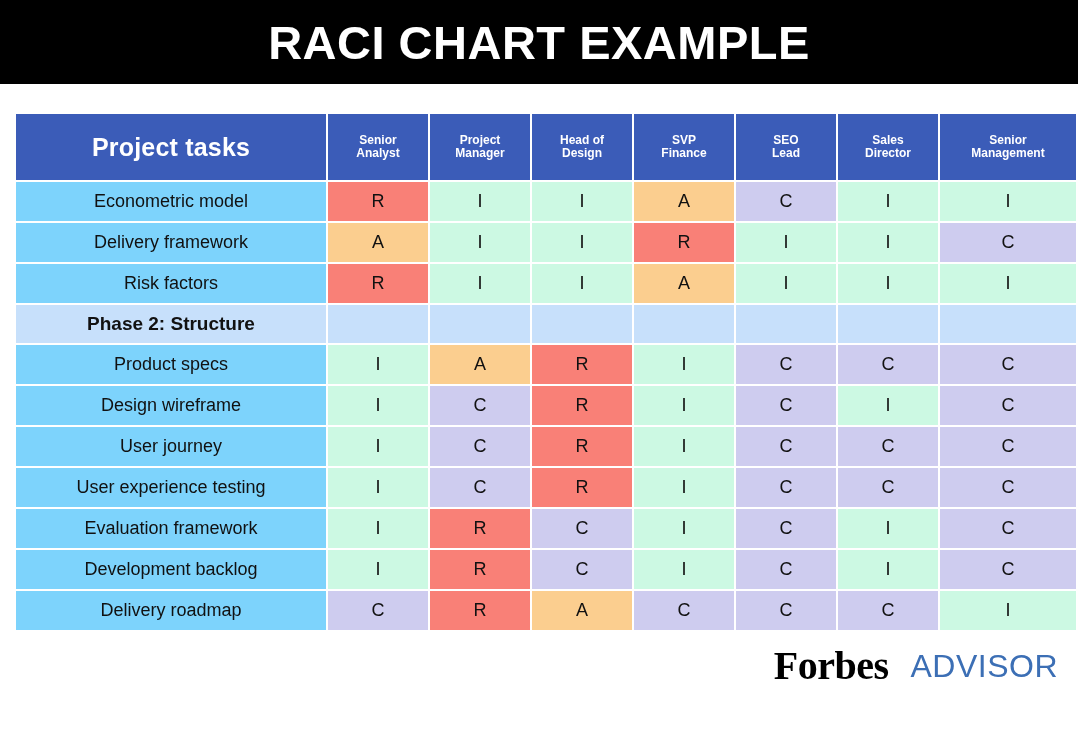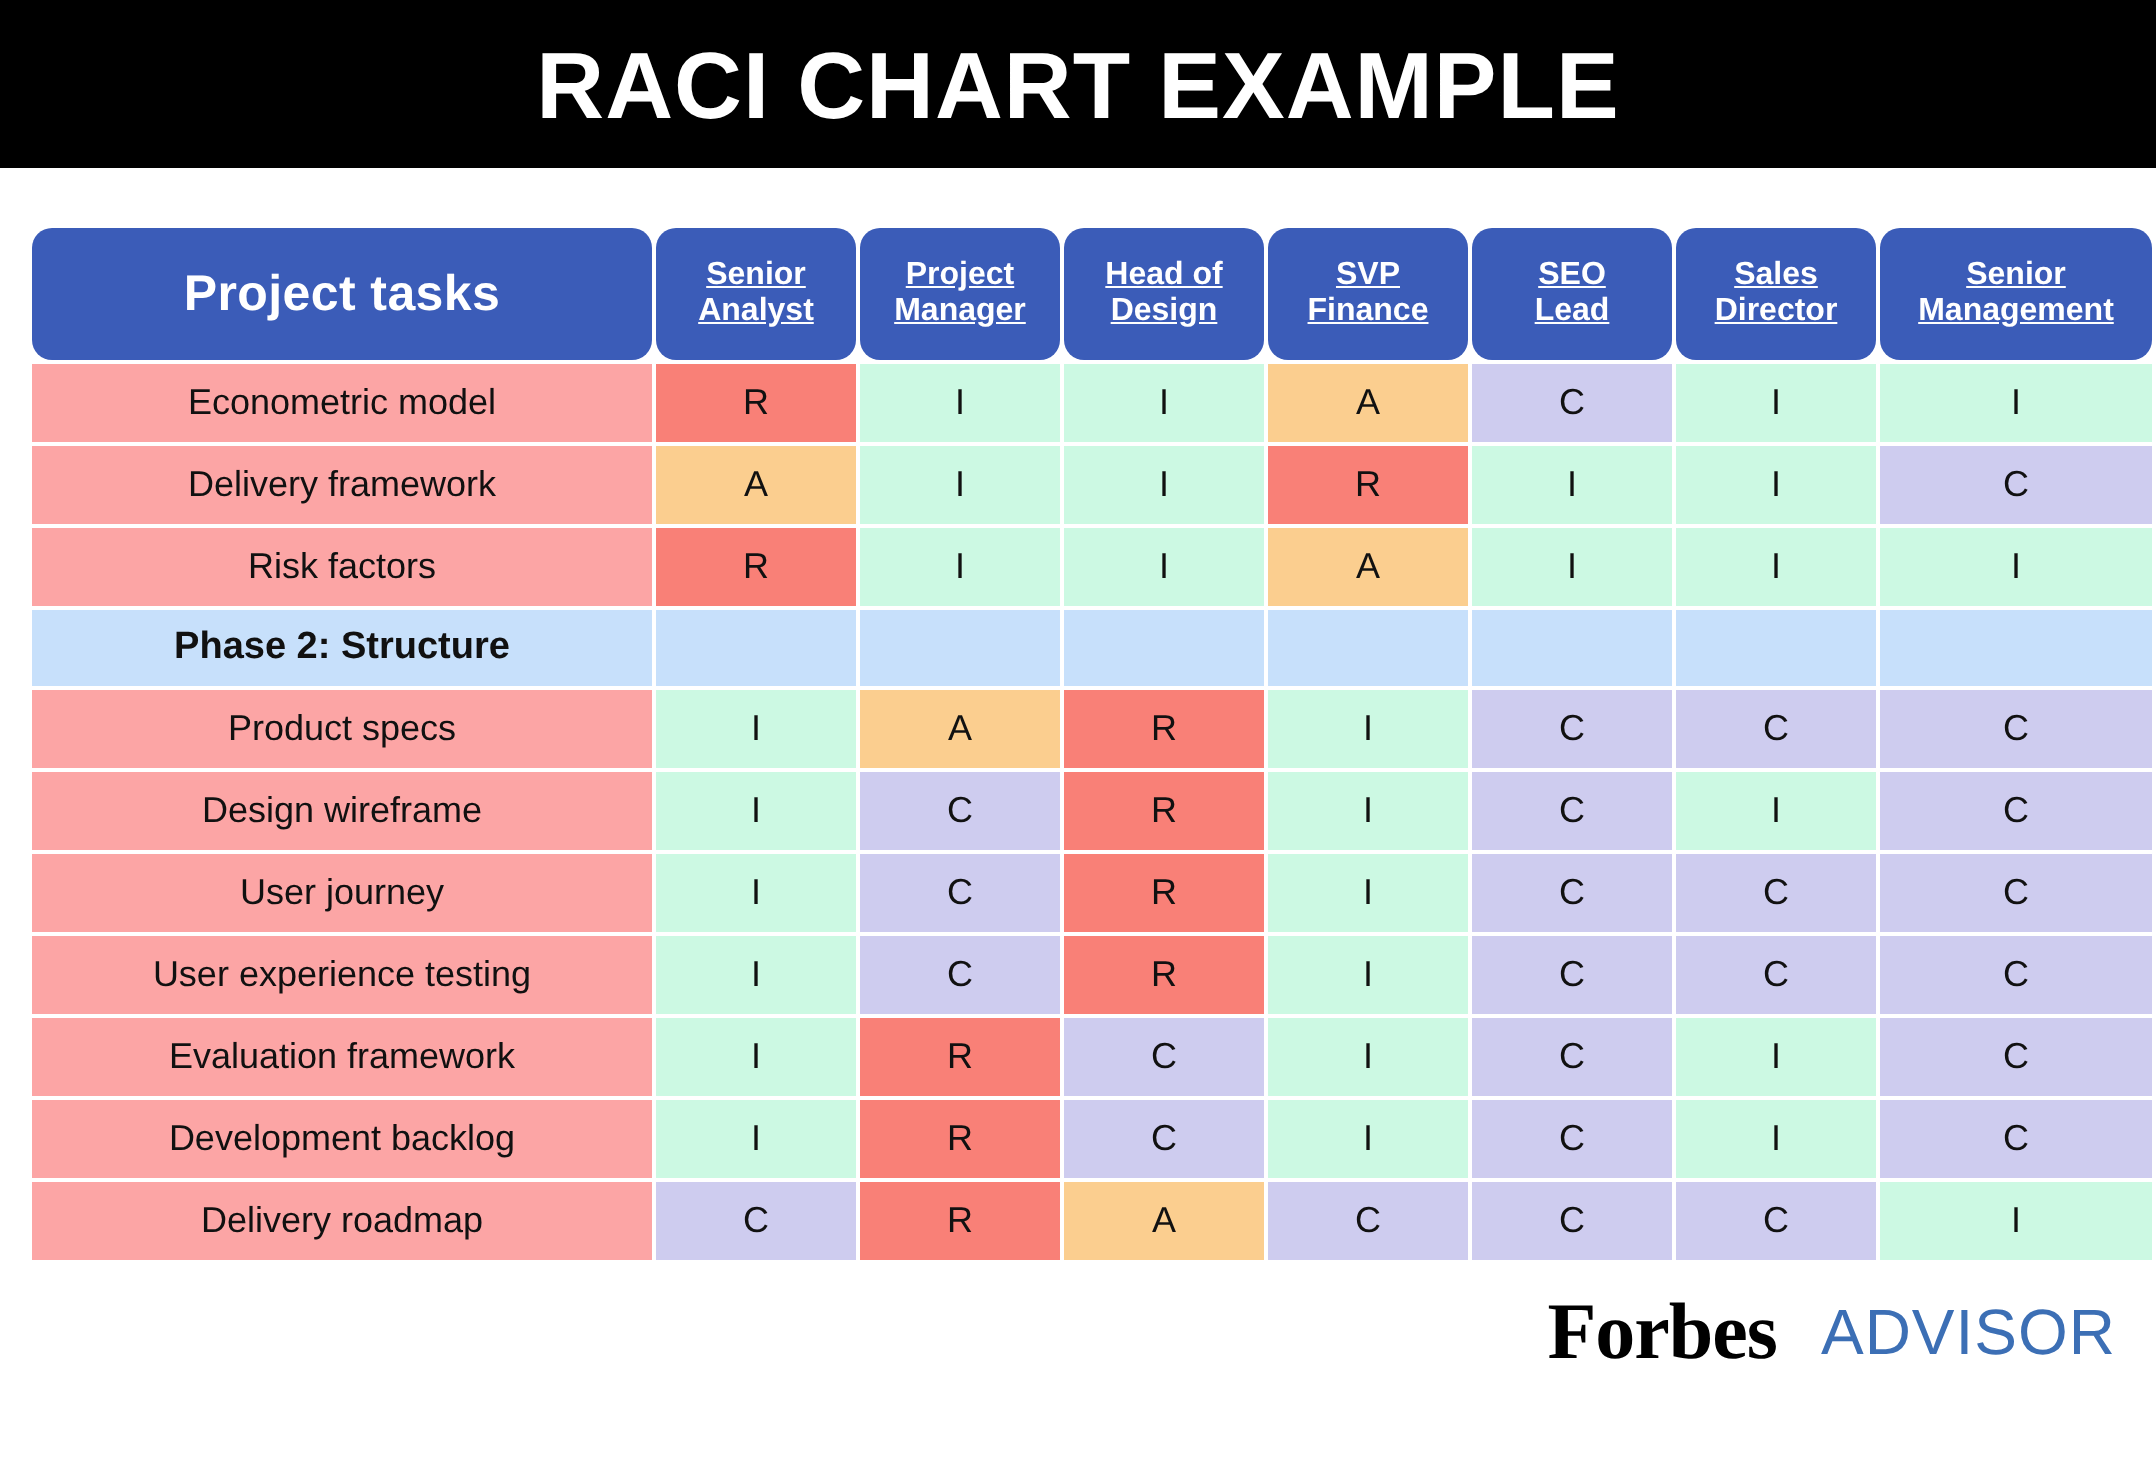--- a/index.html
+++ b/index.html
@@ -55,49 +55,47 @@
   thead th {
     background: #3b5cb8;
     color: #ffffff;
     font-weight: bold;
     text-align: center;
     vertical-align: middle;
     padding: 0;
     height: 66px;
     line-height: 1.12;
     box-sizing: border-box;
-    border-radius: 10px;
   }
   th.task-head {
     font-size: 25px;
     letter-spacing: 0.2px;
   }
   th.role-head {
-    font-size: 16px;
-    text-decoration: underline;
+    font-size: 12px;
   }
   th.role-head .l2 { display: block; }
 
   
   tr.phase td {
     background: #c7e0fb;
     height: 38px;
     padding: 0;
   }
   tr.phase td.task-cell {
     color: #111111;
     font-size: 19px;
     font-weight: bold;
     text-align: center;
     vertical-align: middle;
   }
 
   
   tr.task td.task-cell {
-    background: #fca5a5;
+    background: #7dd3fc;
     color: #111111;
     font-size: 18px;
     font-weight: normal;
     text-align: center;
     vertical-align: middle;
     height: 39px;
     padding: 0;
   }
   td.val {
     text-align: center;

